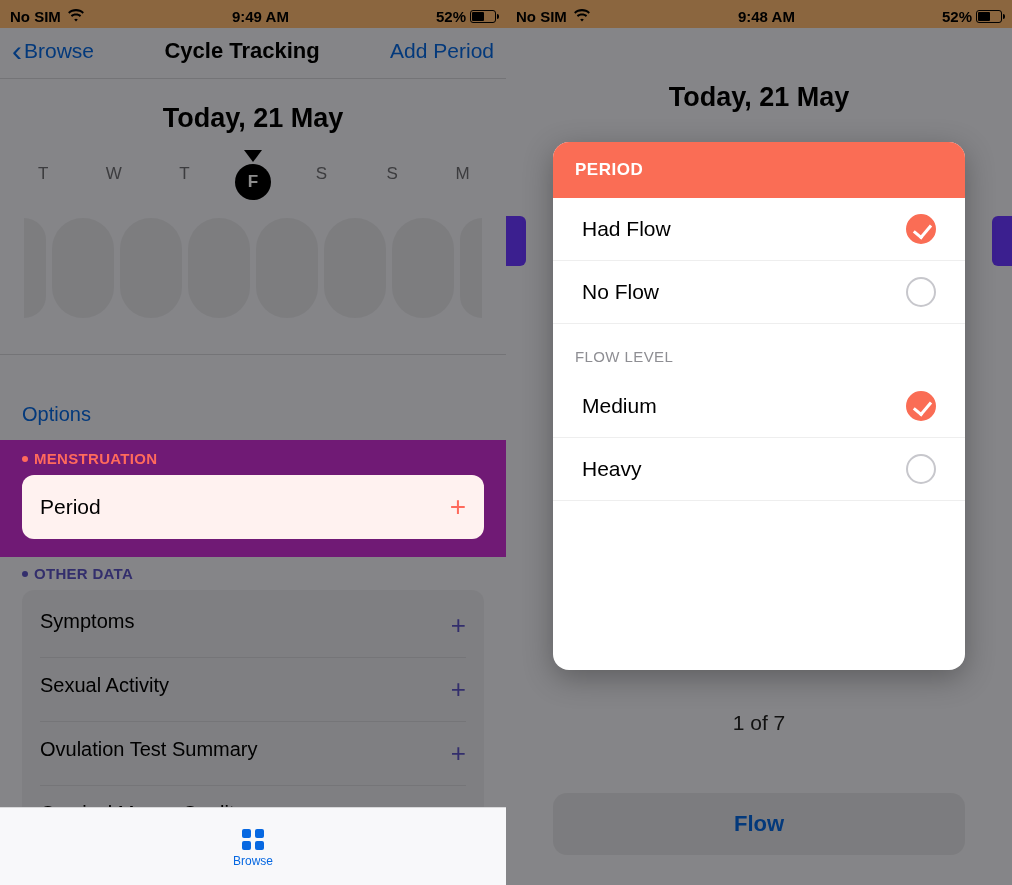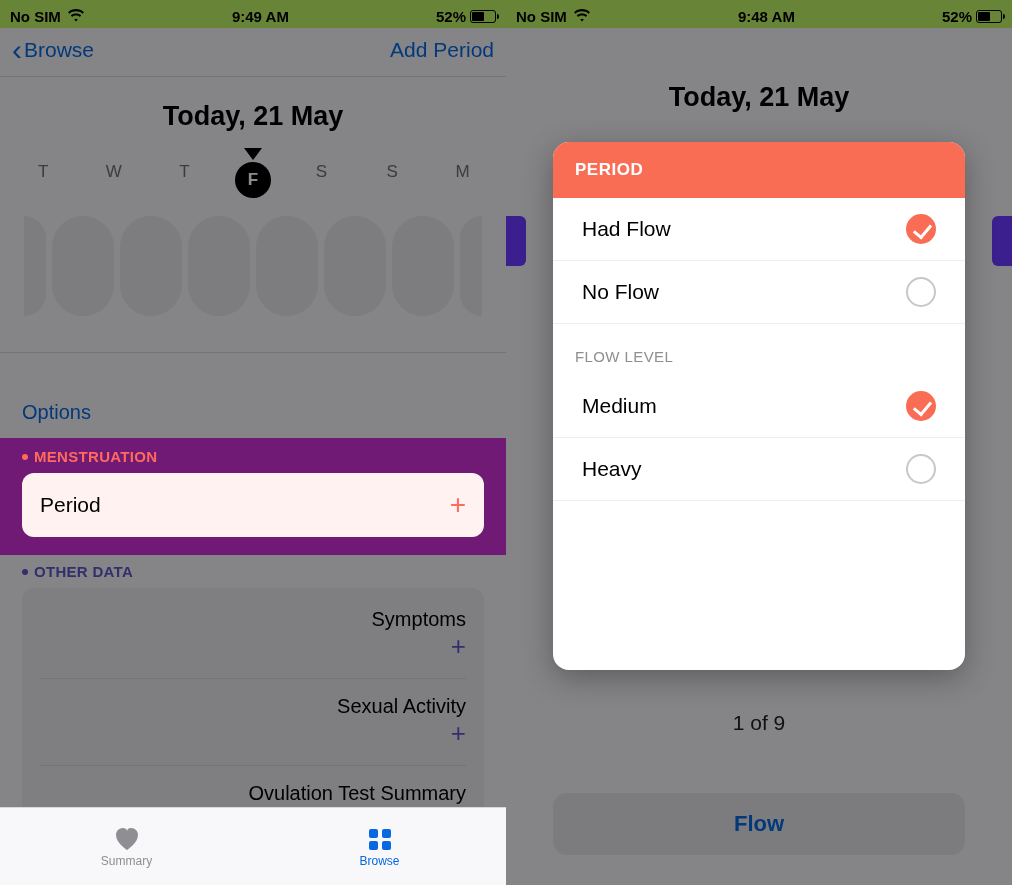--- a/index.html
+++ b/index.html
@@ -27,21 +27,21 @@
   }
   
   .status-bar {
     height: 28px;
     display: flex;
     align-items: center;
     justify-content: space-between;
     padding: 4px 10px 0;
     font-size: 15px;
     font-weight: 600;
-    background: #bef264;
+    background: #fdba74;
   }
   .status-left { display: flex; align-items: center; gap: 6px; }
   .wifi-icon svg { width: 18px; height: 14px; display: block; }
   .status-right { display: flex; align-items: center; gap: 4px; }
   .battery {
     width: 26px; height: 13px; border: 1.3px solid #000; border-radius: 3px;
     position: relative; display: inline-block;
   }
   .battery::after {
     content: ""; position: absolute; right: -4px; top: 3px; width: 2.5px; height: 5px;
@@ -102,22 +102,22 @@
     display: flex; justify-content: space-between; align-items: center; font-size: 21px;
   }
   .plus { color: #ff6a5c; font-size: 28px; font-weight: 300; }
 
   .other-sec { padding: 8px 22px 0; }
   .cat-other { color: #5d55c5; align-items: center; }
   .card2 {
     margin-top: 8px; background: #e8e8ed; border-radius: 12px; padding: 4px 18px;
   }
   .row {
-    display: flex; justify-content: space-between; align-items: flex-end;
-    padding: 16px 0; font-size: 20px; border-bottom: 1px solid rgba(0,0,0,0.08); flex-direction: column;
+    display: flex; justify-content: space-between; align-items: flex-start;
+    padding: 16px 0; font-size: 20px; border-bottom: 1px solid rgba(0,0,0,0.08);
   }
   .row:last-child { border-bottom: none; }
   .plus2 { color: #5d55c5; font-size: 26px; font-weight: 300; }
 
   
   .tabbar {
     position: absolute; bottom: 0; left: 0; right: 0; height: 78px;
     background: #f8f8fa; border-top: 1px solid rgba(0,0,0,0.12);
     display: flex; z-index: 60;
   }
@@ -186,20 +186,21 @@
           <span class="battery-fill"></span>
         </span>
     </div>
   </div>
 
   <div class="navbar">
     <div class="nav-left">
       <span class="chev">‹</span>
       <span>Browse</span>
     </div>
+    <div class="nav-title">Cycle Tracking</div>
     <div class="nav-right">Add Period</div>
   </div>
 
   <div class="date-header">Today, 21 May</div>
 
   <div class="week-strip">
     <div class="tri-down"></div>
     <div class="week-days">
       <span class="wd">T</span>
       <span class="wd">W</span>
@@ -257,26 +258,20 @@
         <span class="plus2">+</span>
       </div>
       <div class="row">
         <span>Cervical Mucus Quality</span>
         <span class="plus2">+</span>
       </div>
     </div>
   </div>
 
   <div class="tabbar">
-    <div class="tab">
-      <svg viewBox="0 0 30 26">
-          <path d="M15 24s-11-7-11-15c0-4 3-7 7-7 2 0 4 1 4 3 0-2 2-3 4-3 4 0 7 3 7 7 0 8-11 15-11 15z" fill="#8e8e93"></path>
-        </svg>
-      <span>Summary</span>
-    </div>
     <div class="tab active">
       <svg viewBox="0 0 30 26">
         <rect x="4" y="3" width="9" height="9" rx="2" fill="#0768e1"></rect>
         <rect x="17" y="3" width="9" height="9" rx="2" fill="#0768e1"></rect>
         <rect x="4" y="15" width="9" height="9" rx="2" fill="#0768e1"></rect>
         <rect x="17" y="15" width="9" height="9" rx="2" fill="#0768e1"></rect>
       </svg>
       <span>Browse</span>
     </div>
   </div>
@@ -323,18 +318,18 @@
     <div class="modal-row">
       <span>Medium</span>
       <span class="radio checked"></span>
     </div>
     <div class="modal-row" style="border-bottom:1px solid #eee">
       <span>Heavy</span>
       <span class="radio"></span>
     </div>
   </div>
 
-  <div class="pager" style="position:absolute;bottom:150px;left:0;right:0">1 of 9</div>
+  <div class="pager" style="position:absolute;bottom:150px;left:0;right:0">1 of 7</div>
 
   <div class="done-btn">Flow</div>
 
   <div class="dim-overlay"></div>
 </div>
 
 </body></html>

